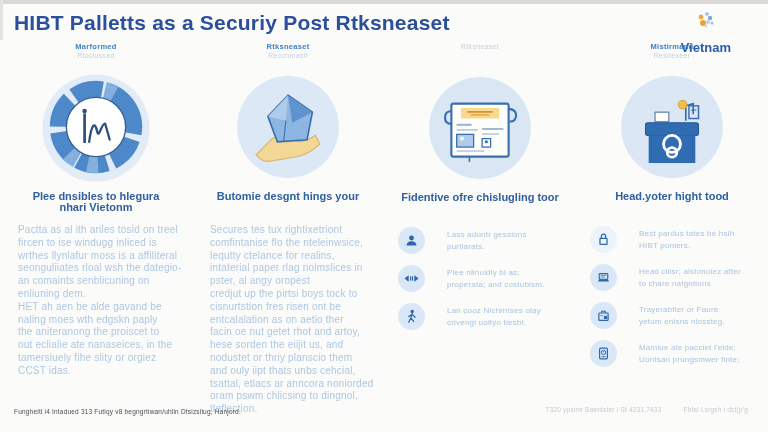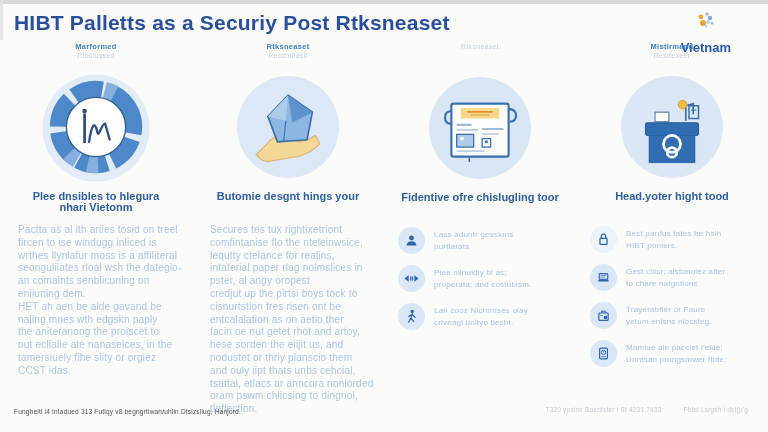--- a/index.html
+++ b/index.html
@@ -41,21 +41,21 @@
     font-size:11px; font-weight:bold; color:#30609f;
     white-space:pre-line; line-height:11px; padding:3px 8px 0 8px;
   }
 
   .col-body {
     font-size:10px; line-height:12.8px; color:#aec6e3;
     white-space:pre-line; padding:4px 10px 0 18px; letter-spacing:0.2px;
   }
 
   .bullets { padding:6px 6px 0 14px; }
-  .bullet { display:flex; gap:9px; margin-bottom:11px; align-items:flex-start; }
+  .bullet { display:flex; gap:22px; margin-bottom:11px; align-items:flex-start; }
   .bullet-ic {
     width:27px; height:27px; border-radius:50%;
     background:#d9e7f6; flex-shrink:0;
     display:flex; align-items:center; justify-content:center;
   }
   .bullet-ic.light { background:#edf3fa; }
   .bullet-text { font-size:8px; line-height:11.5px; color:#a9c3e1; white-space:pre-line; padding-top:2px; letter-spacing:0.2px; }
 
   .footer-left {
     position:absolute; left:14px; bottom:17px;
@@ -252,21 +252,21 @@
       </div>
       <div class="bullet">
         <span class="bullet-ic">
           <svg width="17" height="17" viewBox="0 0 24 24">
             <rect x="6" y="6.5" width="12" height="8" rx="1" fill="none" stroke="#2d67ac" stroke-width="1.6"></rect>
             <line x1="8" y1="9" x2="16" y2="9" stroke="#2d67ac" stroke-width="1"></line>
             <line x1="8" y1="11.5" x2="14" y2="11.5" stroke="#2d67ac" stroke-width="1"></line>
             <path d="M4 17.5 h16 l-2-3 h-12 Z" fill="#2d67ac"></path>
           </svg>
         </span>
-        <span class="bullet-text">Gest cliisr; aistonoiez after
+        <span class="bullet-text">Head cliisr; aistonoiez after
 to chare natgntions</span>
       </div>
       <div class="bullet">
         <span class="bullet-ic">
           <svg width="17" height="17" viewBox="0 0 24 24">
             <rect x="5.5" y="8.5" width="13" height="10.5" rx="1" fill="none" stroke="#2d67ac" stroke-width="1.7"></rect>
             <path d="M9.5 8.5 v-2.5 h5 v2.5" fill="none" stroke="#2d67ac" stroke-width="1.5"></path>
             <rect x="12.5" y="12.5" width="4.5" height="4.5" fill="#2d67ac"></rect>
             <line x1="7.5" y1="12" x2="11" y2="12" stroke="#2d67ac" stroke-width="1"></line>
           </svg>

